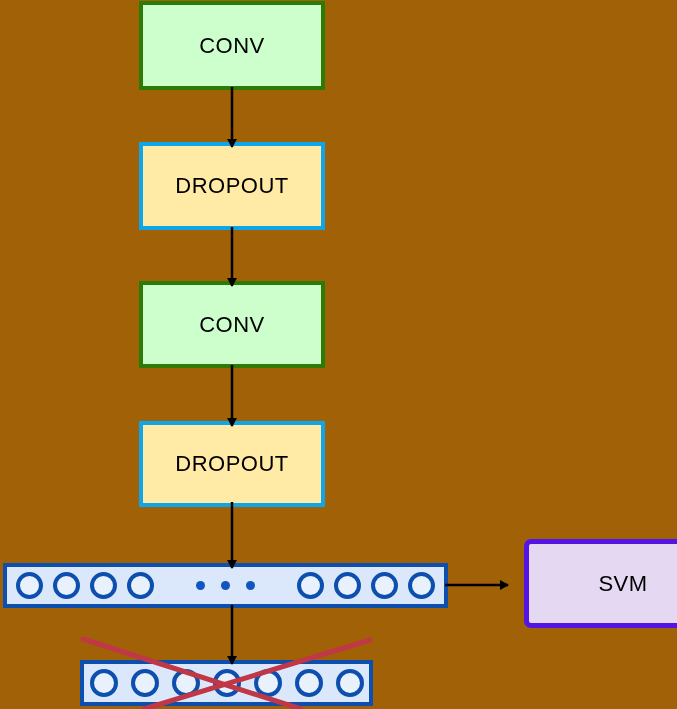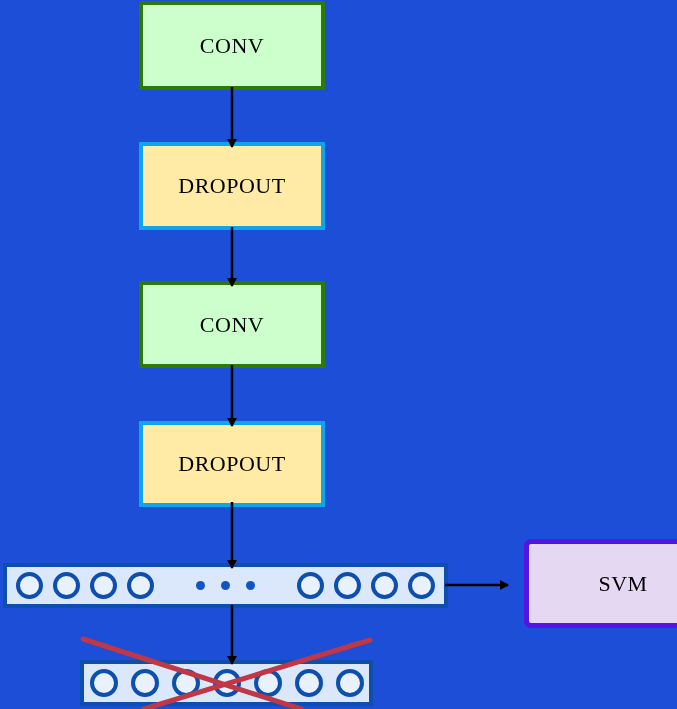--- a/index.html
+++ b/index.html
@@ -1,21 +1,21 @@
 <!DOCTYPE html>
 <html><head>
 <meta charset="utf-8">
 <style>
   html,body{margin:0;padding:0;background:#000;}
   .canvas{
     position:relative;
     width:677px;height:709px;
-    background:#1d4ed8;
+    background:#a16207;
     overflow:hidden;
-    font-family:Liberation Serif, serif;
+    font-family:Liberation Sans, sans-serif;
   }
   .node{
     position:absolute;
     box-sizing:border-box;
     display:flex;align-items:center;justify-content:center;
     font-size:22px;color:#000;
     letter-spacing:0.5px;
   }
   .node-conv{ background:#ccffcc; border:4px solid #2e7a06; }
   .node-dropout{ background:#ffeaa6; border:4px solid #0ea5e9; }

